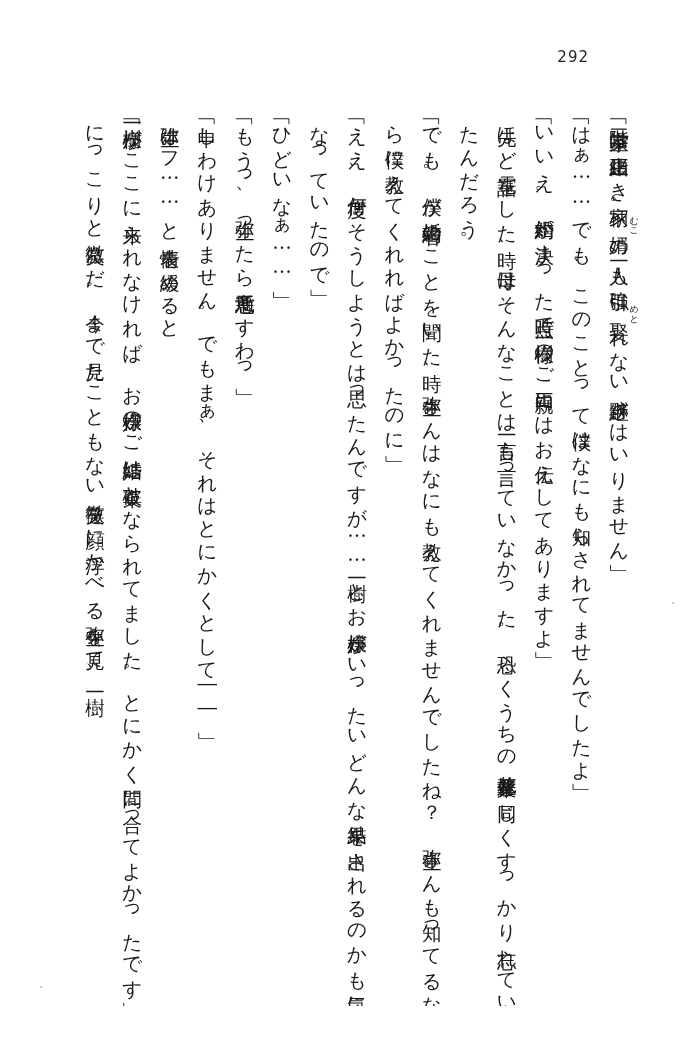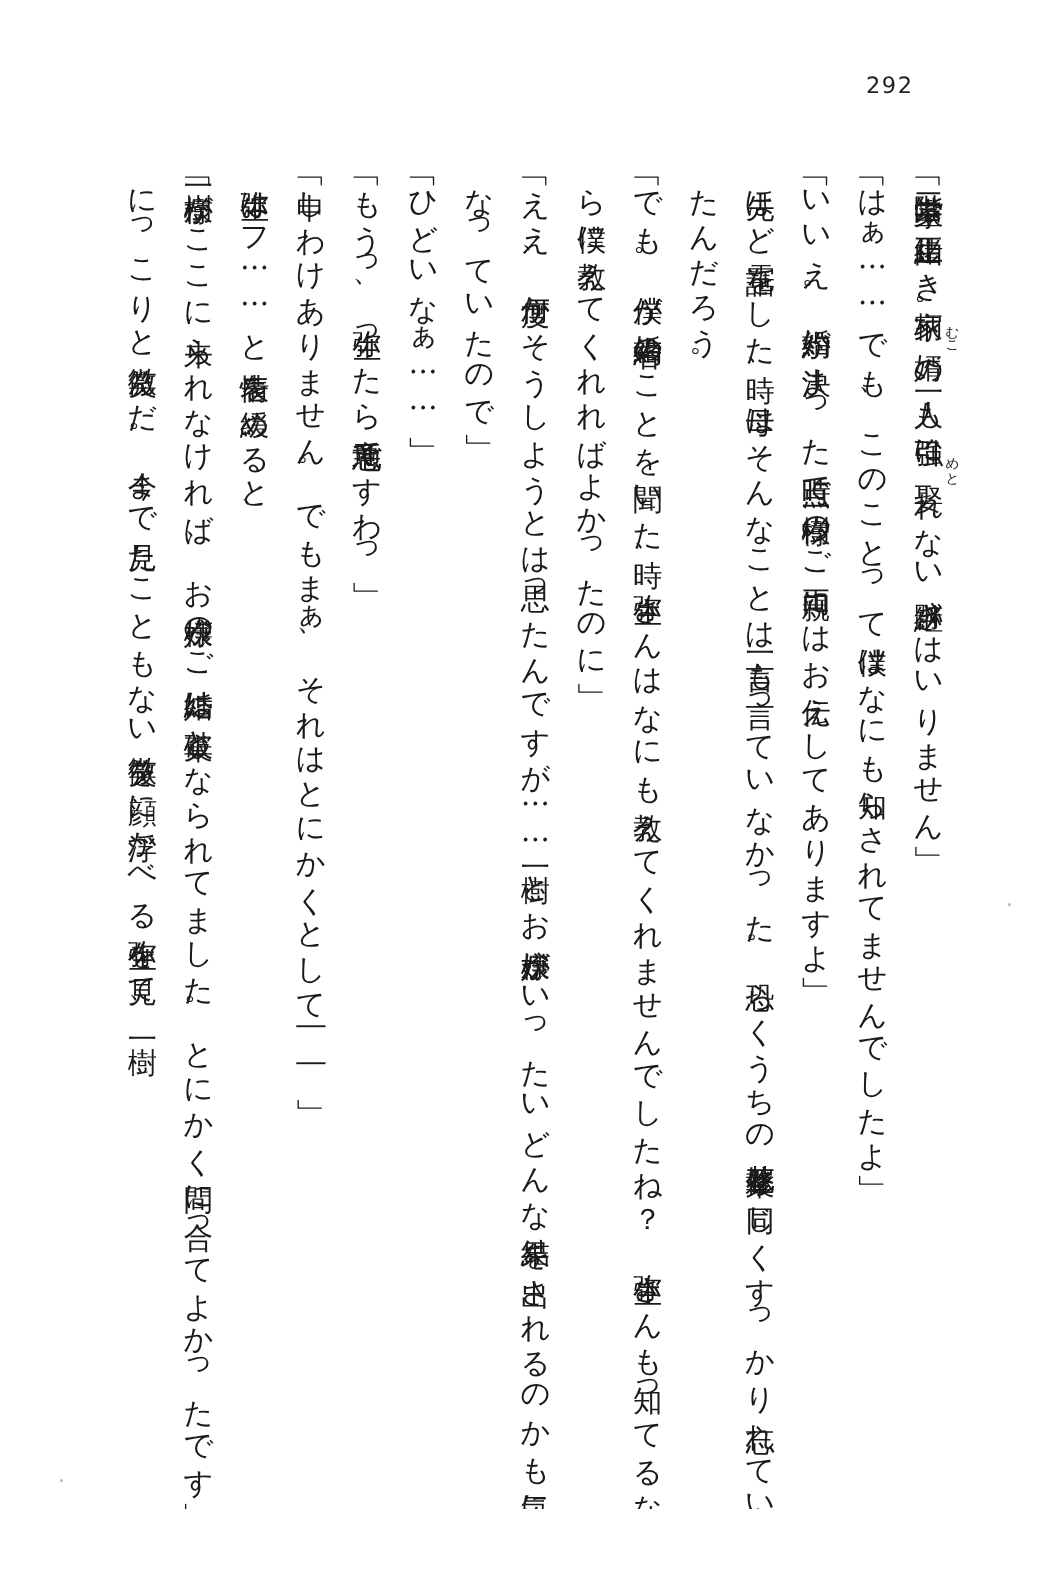--- a/index.html
+++ b/index.html
@@ -12,21 +12,21 @@
     width: 697px;
     height: 1050px;
     background: #ffffff;
     overflow: hidden;
     font-family: "DejaVu Serif", "Liberation Serif", serif;
     color: #1a1a1a;
   }
   .page-number {
     position: absolute;
     top: 48px;
-    right: 88px;
+    right: 108px;
     font-size: 15px;
     letter-spacing: 1px;
     color: #222;
     font-family: "DejaVu Sans", "Liberation Sans", sans-serif;
   }
   .text-block {
     position: absolute;
     top: 112px;
     right: 58px;
     left: 52px;

